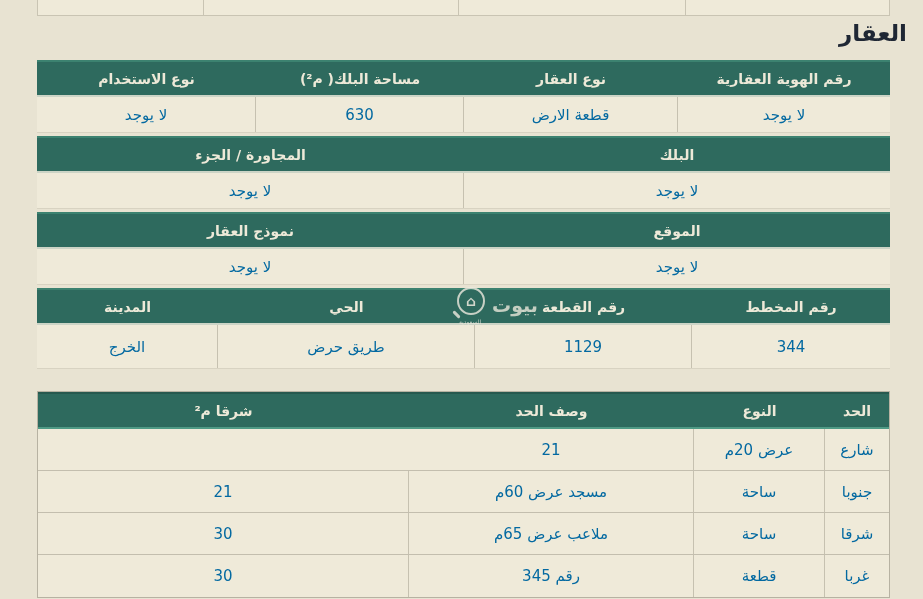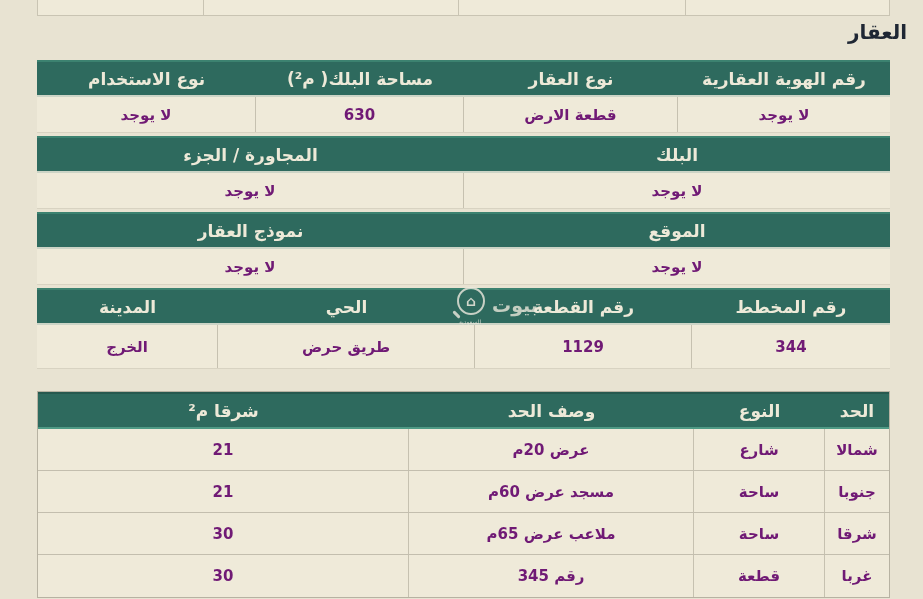--- a/index.html
+++ b/index.html
@@ -12,42 +12,42 @@
   .top-sliver {
     position:absolute; top:0; left:37px; width:853px; height:16px;
     background:#efead9; border:1px solid #c9c4b3; border-top:none;
     display:grid; grid-template-columns:203px 227px 255px 168px;
   }
   .top-sliver .cell { border-inline-start:1px solid #c9c4b3; }
   .top-sliver .cell:first-child { border-inline-start:none; }
 
   .page-title {
     position:absolute; top:20px; right:16px;
-    font-size:20px; font-weight:bold; color:#1f2734;margin-left:33px;
+    font-size:23px; font-weight:bold; color:#1f2734;margin-left:33px;
   }
 
   .tbl1 { position:absolute; top:60px; left:37px; width:853px; }
   .hdr {
     background:#2e6a5e; border-top:2px solid #3c8270; border-bottom:2px solid #ccd4c6;
     height:37px; display:grid;
   }
   .row {
     background:#efead9; height:36px; display:grid; margin-bottom:3px;
     border-bottom:1px solid #d8d3c2;
   }
   .row.tall { height:44px; }
   .cols4a { grid-template-columns:212px 214px 208px 219px; }
   .cols2  { grid-template-columns:426px 427px; }
   .cols4b { grid-template-columns:198px 217px 257px 181px; }
   .hcell {
-    color:#ede9d8; font-size:17px; font-weight:bold;
+    color:#ede9d8; font-size:14px; font-weight:bold;
     display:flex; align-items:center; justify-content:center;
   }
   .vcell {
-    color:#701a75; font-size:15px; font-weight:bold;
+    color:#0369a1; font-size:15px; font-weight:normal;
     display:flex; align-items:center; justify-content:center;
     border-inline-start:1px solid #c6c1b0;
   }
   .vcell:first-child { border-inline-start:none; }
 
   .tbl2 {
     position:absolute; top:391px; left:37px; width:853px;
     border:1px solid #b7b2a2; background:#efead9;
   }
   .tbl2 .hdr { grid-template-columns:64px 131px 285px 371px; border-top:2px solid #27594f; border-bottom:2px solid #4f9a85; }
@@ -144,21 +144,20 @@
   </div>
 
   <div class="tbl2">
     <div class="hdr">
       <div class="hcell">الحد</div>
       <div class="hcell">النوع</div>
       <div class="hcell">وصف الحد</div>
       <div class="hcell">شرقا م²</div>
     </div>
     <div class="brow">
-      <div class="vcell">شمالا</div>
       <div class="vcell">شارع</div>
       <div class="vcell">عرض 20م</div>
       <div class="vcell">21</div>
     </div>
     <div class="brow">
       <div class="vcell">جنوبا</div>
       <div class="vcell">ساحة</div>
       <div class="vcell">مسجد عرض 60م</div>
       <div class="vcell">21</div>
     </div>

